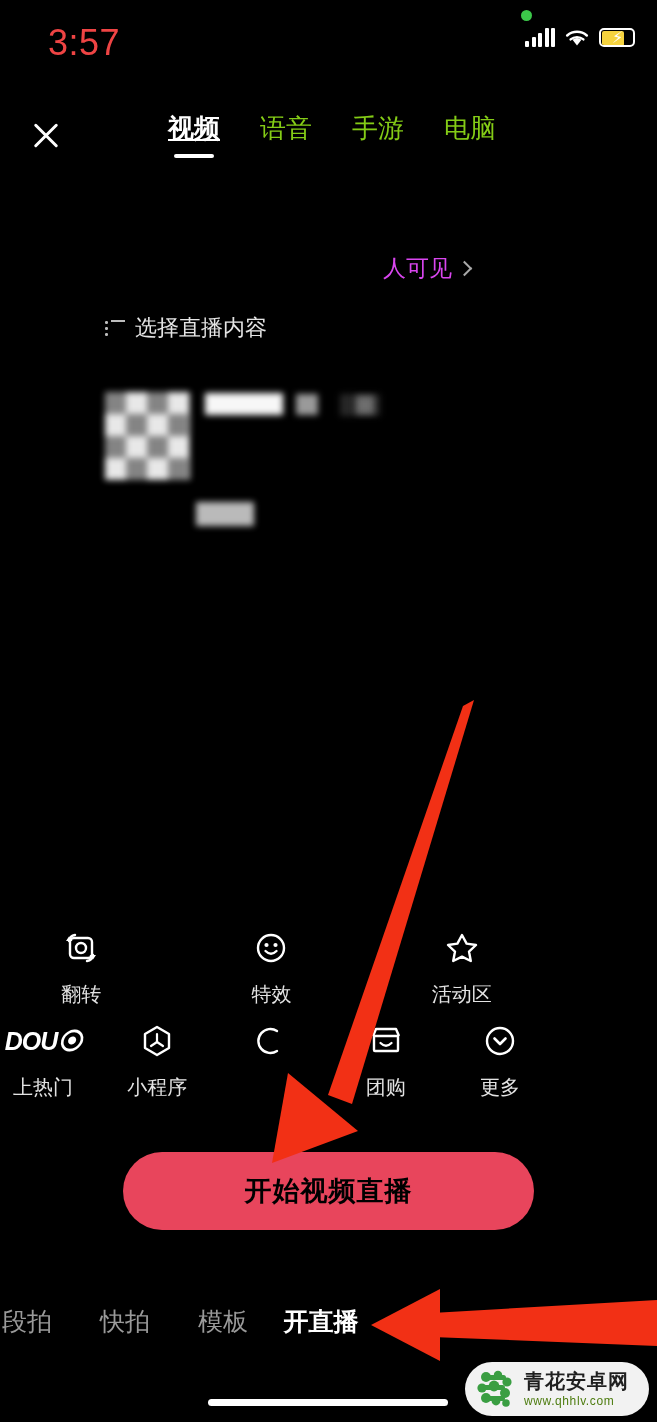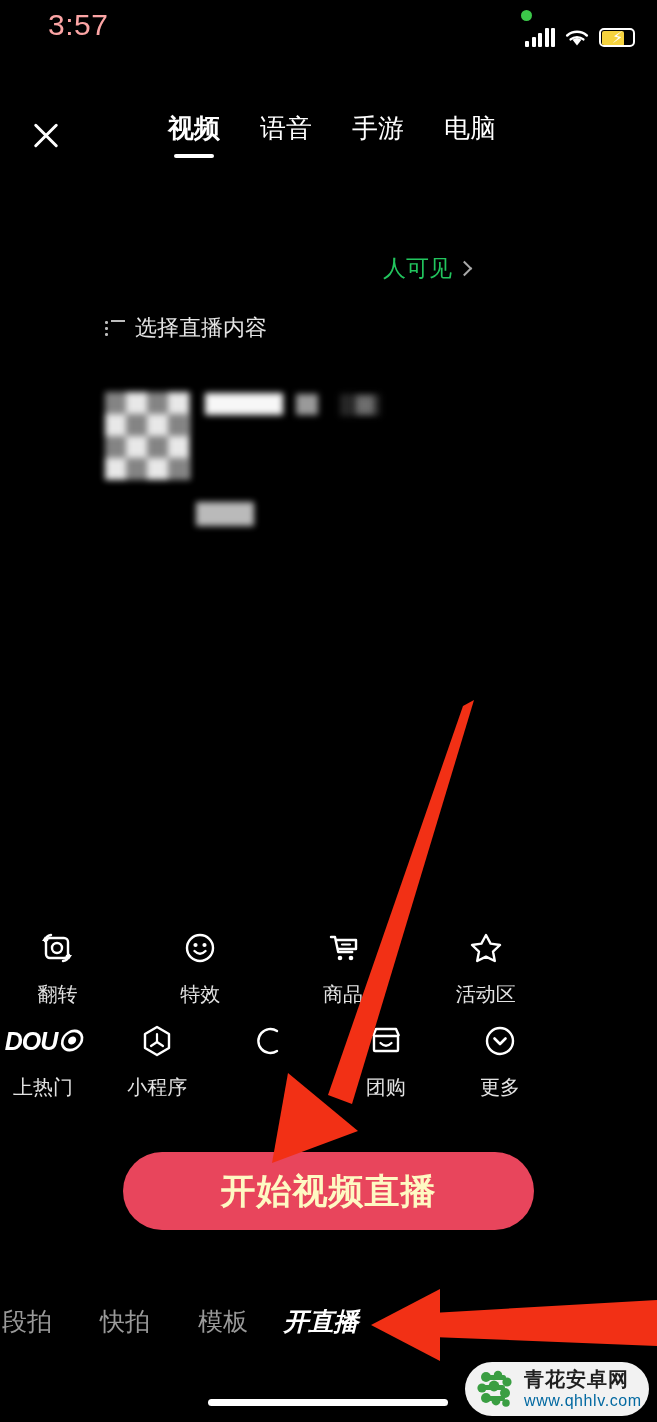--- a/index.html
+++ b/index.html
@@ -21,23 +21,23 @@
   
   .status-bar {
     position: absolute;
     top: 0; left: 0;
     width: 657px;
     height: 72px;
   }
   .status-time {
     position: absolute;
     left: 48px;
-    top: 8px;
-    color: #fca5a5;
-    font-size: 30px;
+    top: 22px;
+    color: #ef4444;
+    font-size: 36px;
     font-weight: 500;
     letter-spacing: 0.5px;
   }
   .green-dot {
     position: absolute;
     left: 521px;
     top: 10px;
     width: 11px;
     height: 11px;
     border-radius: 50%;
@@ -130,28 +130,29 @@
     position: absolute;
     left: 148px;
     top: 110px;
     display: flex;
     align-items: flex-start;
   }
   .tab {
     position: relative;
     width: 92px;
     text-align: center;
-    color: #ffffff;
+    color: #84cc16;
     font-size: 26px;
     line-height: 36px;
     cursor: pointer;
   }
   .tab.active {
     color: #ffffff;
     font-weight: 600;
+    text-decoration: underline;
   }
   .tab.active .tab-underline {
     position: absolute;
     left: 50%;
     margin-left: -20px;
     bottom: -12px;
     width: 40px;
     height: 4px;
     border-radius: 2px;
     background: #ffffff;
@@ -215,21 +216,21 @@
     opacity: 0.9;
   }
 
   .visibility {
     position: absolute;
     left: 383px;
     top: 253px;
     display: flex;
     align-items: center;
     gap: 2px;
-    color: #22c55e;
+    color: #d946ef;
     font-size: 23px;
     cursor: pointer;
   }
   .chev-r {
     display: inline-block;
     width: 9px;
     height: 9px;
     border-right: 2px solid #a8a8a8;
     border-top: 2px solid #a8a8a8;
     transform: rotate(45deg);
@@ -336,22 +337,22 @@
     width: 411px;
     height: 78px;
     border-radius: 39px;
     background: #e8455c;
     display: flex;
     align-items: center;
     justify-content: center;
     cursor: pointer;
   }
   .start-btn span {
-    color: #fef9c3;
-    font-size: 35px;
+    color: #000000;
+    font-size: 27px;
     font-weight: 600;
     letter-spacing: 1px;
   }
 
   
   .bottom-nav {
     position: absolute;
     left: 0;
     top: 1305px;
     width: 657px;
@@ -361,21 +362,20 @@
   .bn {
     width: 98px;
     text-align: center;
     color: #9a9a9a;
     font-size: 25px;
     cursor: pointer;
   }
   .bn.active {
     color: #ffffff;
     font-weight: 700;
-    font-style: italic;
   }
   .bn-0 { margin-left: -22px; }
 
   
   .arrow-layer {
     position: absolute;
     left: 0; top: 0;
     width: 657px;
     height: 1422px;
     pointer-events: none;
@@ -401,22 +401,22 @@
     flex-direction: column;
     line-height: 1;
   }
   .wm-t1 {
     color: #1f1f1f;
     font-size: 20px;
     font-weight: 800;
     letter-spacing: 1px;
   }
   .wm-t2 {
-    color: #0369a1;
-    font-size: 16px;
+    color: #4d7c0f;
+    font-size: 12px;
     letter-spacing: 0.6px;
     margin-top: 4px;
   }
 
   
   .home-ind {
     position: absolute;
     left: 208px;
     top: 1399px;
     width: 240px;
@@ -521,32 +521,20 @@
           <svg width="42" height="42" viewBox="0 0 42 42">
             <circle cx="21" cy="21" r="13" stroke="#fff" stroke-width="2.4" fill="none"></circle>
             <circle cx="16.5" cy="18" r="2.1" fill="#fff"></circle>
             <circle cx="25.5" cy="18" r="2.1" fill="#fff"></circle>
             <path d="M15.5 24 Q21 29.5 26.5 24" stroke="#fff" stroke-width="2.4" fill="none" stroke-linecap="round"></path>
           </svg>
         </div>
         <div class="tool-lb">特效</div>
       </div>
 
-      <div class="tool">
-        <div class="tool-ic">
-          <svg width="42" height="42" viewBox="0 0 42 42">
-            <path d="M9 10 h4 l3.2 15 h14" stroke="#fff" stroke-width="2.4" fill="none" stroke-linecap="round" stroke-linejoin="round"></path>
-            <path d="M14 13 h20 v9 h-18" stroke="#fff" stroke-width="2.4" fill="none" stroke-linejoin="round"></path>
-            <path d="M20 17.5 h8" stroke="#fff" stroke-width="2.2" stroke-linecap="round"></path>
-            <circle cx="18" cy="31" r="2.3" fill="#fff"></circle>
-            <circle cx="29" cy="31" r="2.3" fill="#fff"></circle>
-          </svg>
-        </div>
-        <div class="tool-lb">商品</div>
-      </div>
 
       <div class="tool">
         <div class="tool-ic">
           <svg width="42" height="42" viewBox="0 0 42 42">
             <path d="M21 8 L25.6 16.6 L35 18 L28 24.6 L29.8 34 L21 29.6 L12.2 34 L14 24.6 L7 18 L16.4 16.6 Z" stroke="#fff" stroke-width="2.4" fill="none" stroke-linejoin="round"></path>
           </svg>
         </div>
         <div class="tool-lb">活动区</div>
       </div>
     </div>

